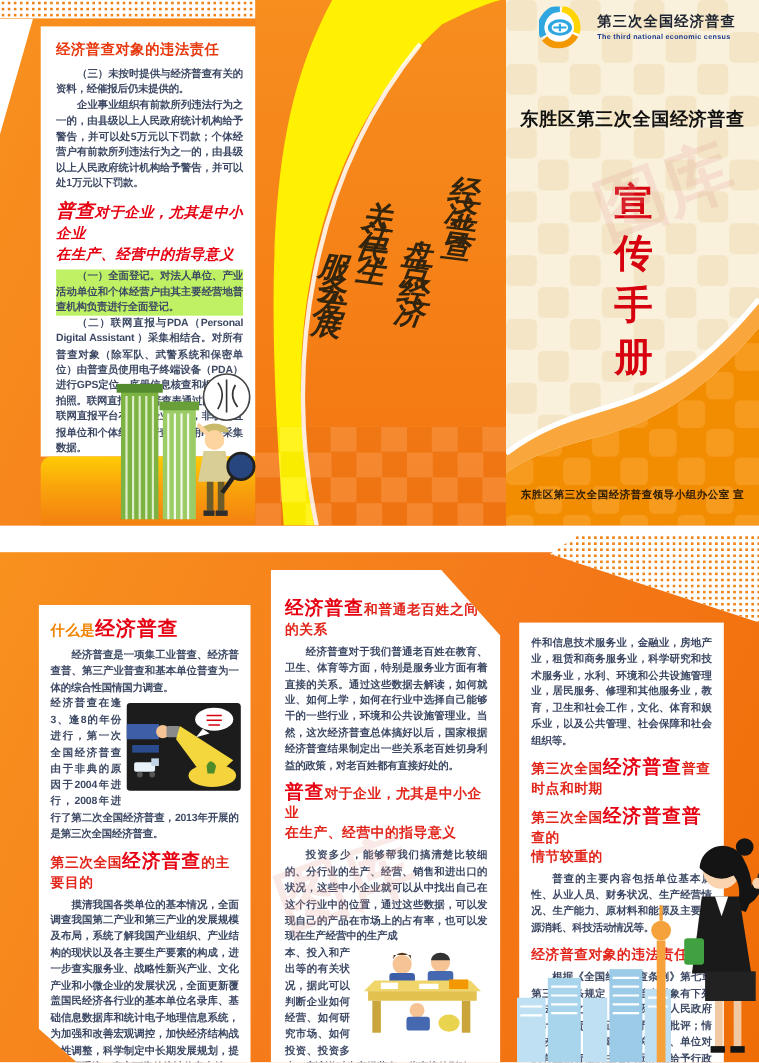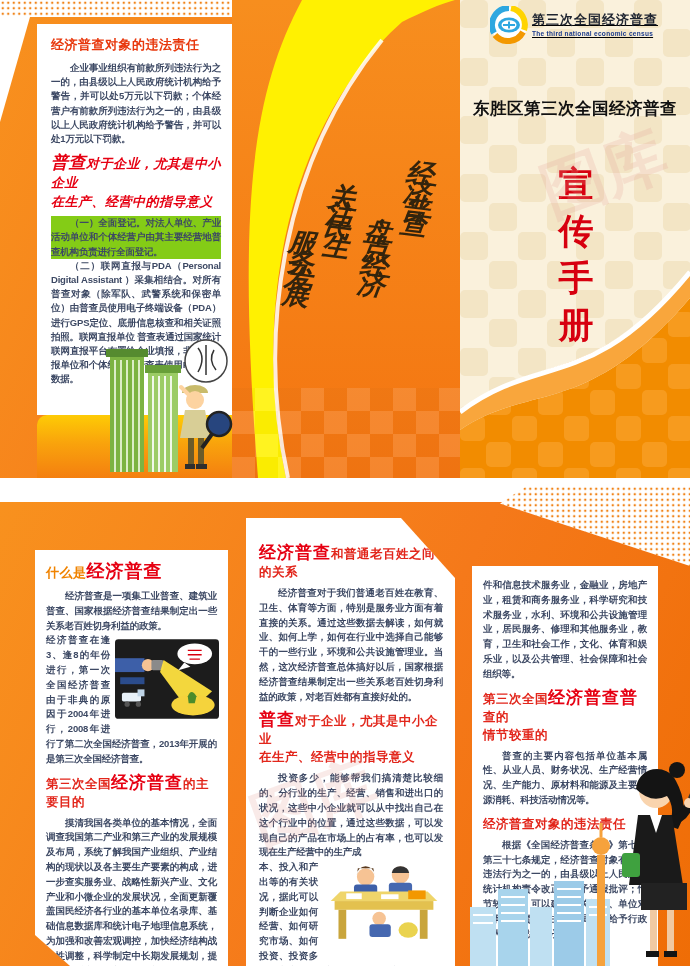--- a/index.html
+++ b/index.html
@@ -18,21 +18,21 @@
   .corner-white { position:absolute; left:0; top:17px; width:30px; height:105px;
     background:#fff; clip-path:polygon(0 0,100% 0,0 100%); }
 
   
   .card-left { position:absolute; left:37px; top:24px; width:196px; height:391px;
     background:#ffffff; padding:10px 12px 0 14px; overflow:hidden; }
   .card-left .h1 { color:#E8380D; font-weight:bold; font-size:13px; letter-spacing:0.5px; margin:2px 0 7px; }
   .small-text { font-size:9.5px; line-height:14.2px; font-weight:bold; color:#3D4964;
     text-align:justify; letter-spacing:-0.2px; }
   .indent { text-indent:2em; }
-  .hl { background:#84cc16; }
+  .hl { background:#bef264; }
   .card-left .h2 { color:#E60012; font-weight:bold; font-size:13px; font-style:italic;
     line-height:19px; margin:7px 0 5px; letter-spacing:0.5px; }
   .card-left .h2 .big { font-size:17px; }
 
   .footer-strip { position:absolute; left:37px; top:415px; width:423px; height:63px;
     background:linear-gradient(180deg,#FECB05 0%,#F9A30C 45%,#F47F10 100%);
     border-radius:10px 0 0 0; }
   .buildings { position:absolute; left:96px; top:336px; width:138px; height:142px; z-index:5; }
 
   
@@ -44,21 +44,21 @@
     background-size:46px 46px; }
   .calli-col { position:absolute; writing-mode:vertical-rl; text-orientation:upright;
     font-family:"DejaVu Serif","Liberation Serif",serif; font-weight:bold; font-style:italic;
     font-size:27px; letter-spacing:17px; color:#33240D; transform:rotate(7deg); }
 
   
   .cover { position:absolute; left:460px; top:0; width:230px; height:478px; overflow:hidden; }
   .cover-bg { position:absolute; left:0; top:0; width:230px; height:478px; }
   .logo-row { position:absolute; left:30px; top:6px; display:flex; align-items:flex-start; z-index:3; }
   .logo { width:38px; height:38px; }
-  .logo-text { margin-left:4px; padding-top:5px;text-decoration:underline; }
+  .logo-text { margin-left:15px; padding-top:5px; }
   .logo-title { font-family:"DejaVu Serif","Liberation Serif",serif; font-weight:bold;
     font-size:13px; color:#1E2430; letter-spacing:1px; }
   .logo-sub { font-size:6.5px; font-weight:bold; color:#1A3A8C; letter-spacing:0.3px; margin-top:1px; }
   .region-title { position:absolute; left:0; top:98px; width:230px; text-align:center;
     font-size:16.5px; font-weight:bold; color:#111111; letter-spacing:0.5px; z-index:3; }
   .booklet { position:absolute; left:96px; top:160px; width:40px; display:flex;
     flex-direction:column; align-items:center; z-index:3; }
   .booklet span { font-family:"DejaVu Serif","Liberation Serif",serif; font-weight:bold;
     font-size:35px; color:#D7000F; line-height:47px; }
   .imprint { position:absolute; left:0; top:444px; width:230px; text-align:center;
@@ -105,20 +105,21 @@
 <body>
 
 <div class="page">
 
   <div class="sheet-outside">
     <div class="dots dots-top"></div>
     <div class="corner-white"></div>
 
     <div class="card-left">
       <div class="h1">经济普查对象的违法责任</div>
+      <p class="small-text indent">（三）未按时提供与经济普查有关的资料，经催报后仍未提供的。</p>
       <p class="small-text indent">企业事业组织有前款所列违法行为之一的，由县级以上人民政府统计机构给予警告，并可以处5万元以下罚款；个体经营户有前款所列违法行为之一的，由县级以上人民政府统计机构给予警告，并可以处1万元以下罚款。</p>
       <div class="h2">
         <span class="big">普查</span><span>对于企业，尤其是中小企业</span><br>
         <span>在生产、经营中的指导意义</span>
       </div>
       <p class="small-text indent hl">（一）全面登记。对法人单位、产业活动单位和个体经营户由其主要经营地普查机构负责进行全面登记。</p>
       <p class="small-text indent">（二）联网直报与PDA（Personal Digital Assistant ）采集相结合。对所有普查对象（除军队、武警系统和保密单位）由普查员使用电子终端设备（PDA）进行GPS定位、底册信息核查和相关证照拍照。联网直报单位 普查表通过国家统计联网直报平台布置给企业填报，非联网直报单位和个体经营户普查表使用PDA采集数据。</p>
 
     </div>
 
@@ -191,34 +192,35 @@
           <div class="logo-sub">The third national economic census</div>
         </div>
       </div>
       <div class="region-title">东胜区第三次全国经济普查</div>
       <div class="booklet">
         <span>宣</span>
         <span>传</span>
         <span>手</span>
         <span>册</span>
       </div>
+      <div class="imprint">东胜区第三次全国经济普查领导小组办公室  宣</div>
     </div>
   </div>
 
   <div class="fold-gap"></div>
 
   <div class="sheet-inside">
     <div class="dots dots-corner"></div>
 
     <div class="ipanel ipanel-left">
       <div class="h-red h1-what">
         <span class="h-orange">什么是</span><span class="big">经济普查</span>
       </div>
       <p class="itext">
-        <span class="indent" style="display:inline-block; text-indent:2em;">经济普查是一项集工业普查、建筑业普查、国家根据经济普查结果制定出一些关系老百姓切身利益的政策。</span><span class="float-cartoon"><svg class="dark-cartoon" viewBox="0 0 120 92">
+        <span class="indent" style="display:inline-block; text-indent:2em;">经济普查是一项集工业普查、经济普查普、第三产业普查和基本单位普查为一体的综合性国情国力调查。</span><span class="float-cartoon"><svg class="dark-cartoon" viewBox="0 0 120 92">
               <rect width="120" height="92" rx="4" fill="#1C1C1C"></rect>
               <rect x="0" y="22" width="34" height="16" fill="#3D5FA8"></rect>
               <circle cx="38" cy="30" r="7" fill="#F6C394"></circle>
               <rect x="42" y="24" width="14" height="12" rx="2" fill="#8A8A8A"></rect>
               <polygon points="56,24 112,60 86,84 52,38" fill="#FFE23F" opacity="0.95"></polygon>
               <ellipse cx="90" cy="76" rx="25" ry="12" fill="#F5D33C"></ellipse>
               <path d="M84,66 q4,-10 10,0 l-2,8 h-7 z" fill="#4C8C2B"></path>
               <ellipse cx="92" cy="17" rx="20" ry="12" fill="#FFFFFF"></ellipse>
               <path d="M80,27 l-7,9 l14,-4 z" fill="#FFFFFF"></path>
               <path d="M84,13 h16 M84,18 h16 M86,23 h12" stroke="#D7000F" stroke-width="1.5"></path>
@@ -263,20 +265,23 @@
               <circle cx="58" cy="58" r="7" fill="#F6C394"></circle>
               <rect x="48" y="64" width="22" height="13" rx="3" fill="#4668B0"></rect>
               <ellipse cx="88" cy="70" rx="10" ry="8" fill="#EAD34F"></ellipse>
             </svg></span><span>本、投入和产出等的有关状况，据此可以判断企业如何经营、如何研究市场、如何投资、投资多少，应该说对生产经营有一些直接的影响。</span>
       </p>
 
     </div>
 
     <div class="ipanel ipanel-right">
       <p class="itext">件和信息技术服务业，金融业，房地产业，租赁和商务服务业，科学研究和技术服务业，水利、环境和公共设施管理业，居民服务、修理和其他服务业，教育，卫生和社会工作，文化、体育和娱乐业，以及公共管理、社会保障和社会组织等。</p>
+      <div class="h-red">
+        <span>第三次全国</span><span class="big">经济普查</span><span>普查时点和时期</span>
+      </div>
       <div class="h-red">
         <span>第三次全国</span><span class="big">经济普查普</span><span>查的</span><br>
         <span>情节较重的</span>
       </div>
       <p class="itext indent">普查的主要内容包括单位基本属性、从业人员、财务状况、生产经营情况、生产能力、原材料和能源及主要资源消耗、科技活动情况等。</p>
       <div class="h-red">经济普查对象的违法责任</div>
       <p class="itext indent">根据《全国经济普查条例》第七章第三十七条规定，经济普查对象有下列违法行为之一的，由县级以上人民政府统计机构责令改正，给予通报批评；情节较重的，可以建议有关部门、单位对负有直接责任的主管人员依法给予行政处人或者纪律处分。</p>
 
     </div>
 

